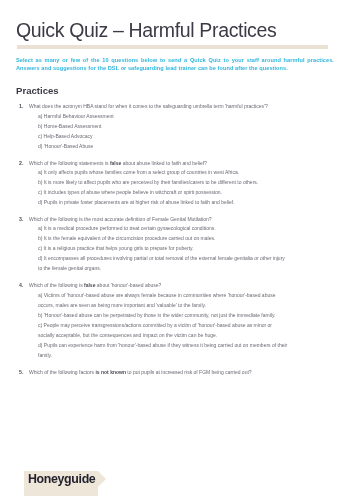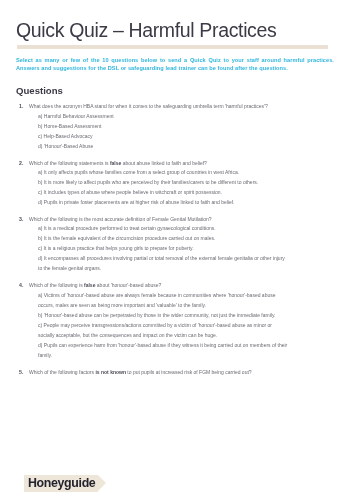--- a/index.html
+++ b/index.html
@@ -133,21 +133,21 @@
     left: 24px;
     bottom: 8px;
     height: 17px;
     display: inline-flex;
     align-items: center;
   }
   .logo-shape {
     position: relative;
     height: 17px;
     background: #efe6da;
-    padding: 0 3px 0 4px;
+    padding: 0 3px 8px 4px;
     display: inline-flex;
     align-items: center;
   }
   .logo-shape::after {
     content: "";
     position: absolute;
     right: -8px;
     top: 0;
     width: 0;
     height: 0;
@@ -169,21 +169,21 @@
 </head>
 <body>
 
 <div class="page">
 
   <h1 class="doc-title">Quick Quiz – Harmful Practices</h1>
   <div class="title-rule"></div>
 
   <p class="intro">Select as many or few of the 10 questions below to send a Quick Quiz to your staff around harmful practices. Answers and suggestions for the DSL or safeguarding lead trainer can be found after the questions.</p>
 
-  <h2 class="section-heading">Questions</h2>
+  <h2 class="section-heading">Practices</h2>
 
   <ol class="qlist">
 
     <li class="qitem">
       <div class="qline">
         <span class="qnum">1.</span>
         <span class="qtext"><span>What does the acronym HBA stand for when it comes to the safeguarding umbrella term </span><b></b><span>'harmful practices'?</span></span>
       </div>
       <ul class="answers">
         <li class="answer">a) Harmful Behaviour Assessment</li>

